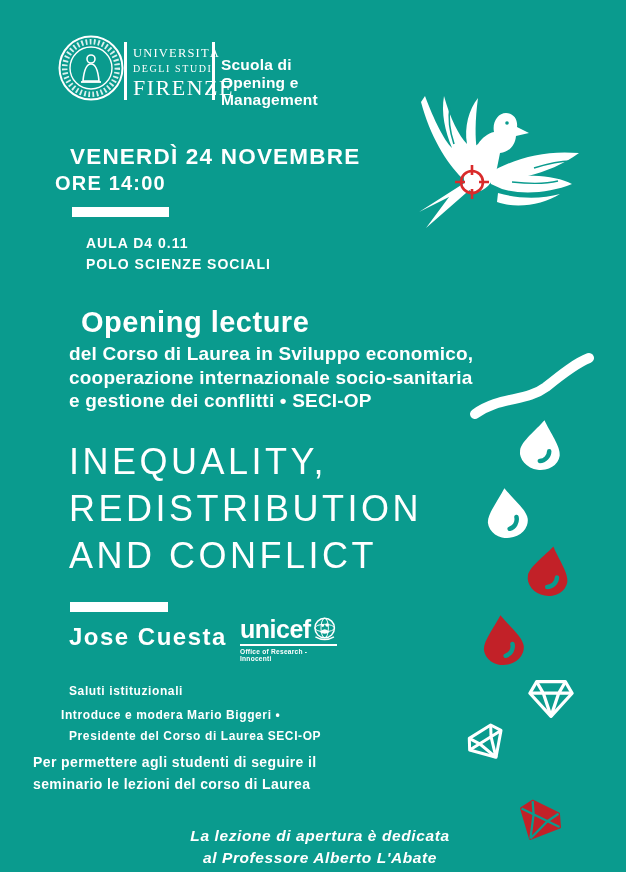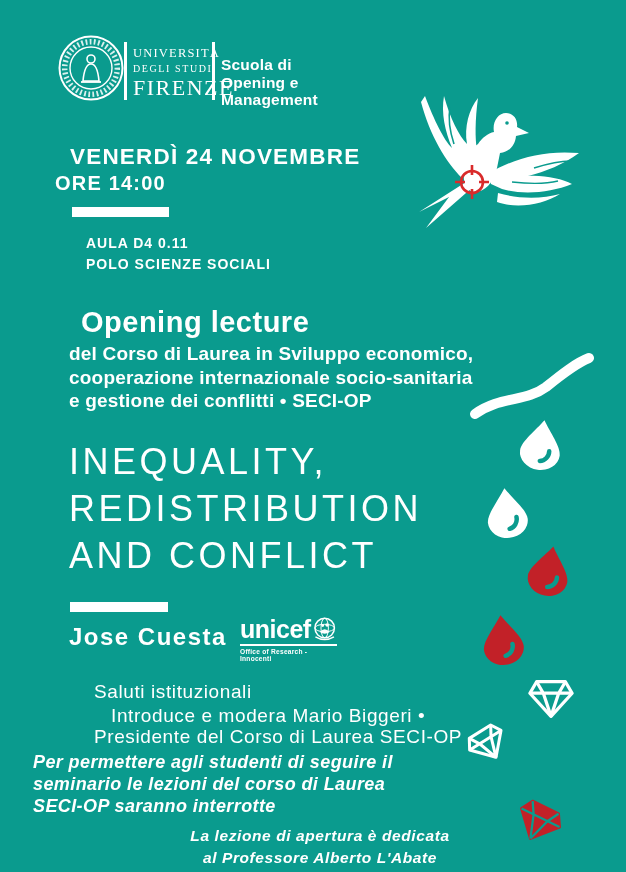--- a/index.html
+++ b/index.html
@@ -26,22 +26,22 @@
   
   .kicker{font-size:29px;font-weight:700;letter-spacing:0.5px;margin-left:12px;}
   .course{font-size:19px;font-weight:700;letter-spacing:0.2px;line-height:23.5px;}
   .big-title{font-size:36px;font-weight:400;letter-spacing:3.5px;line-height:47px;}
   
   .speaker-name{font-size:24px;font-weight:700;letter-spacing:1.5px;}
   .unicef-word{font-size:25px;font-weight:700;letter-spacing:-0.5px;line-height:25px;}
   .unicef-tag{font-size:6.6px;font-weight:700;letter-spacing:0.25px;margin-top:2px;}
   .unicef-rule{height:1.6px;background:#fff;margin-top:2px;}
   
-  .program-line{font-size:19px;font-weight:400;letter-spacing:0.6px;line-height:21px;margin-left:25px;}
-  .notice{font-size:18px;font-weight:700;letter-spacing:0.4px;line-height:22px;font-style:italic;}
+  .program-line{font-size:12px;font-weight:700;letter-spacing:0.6px;line-height:21px;}
+  .notice{font-size:14px;font-weight:700;letter-spacing:0.4px;line-height:22px;}
   .dedication{font-size:15.5px;font-weight:700;font-style:italic;letter-spacing:0.6px;line-height:22px;text-align:center;}
   svg{display:block;}
 </style>
 </head>
 <body>
 
 <div class="poster">
 
   <svg class="abs" style="left:57px;top:34px;" width="68" height="68" viewBox="0 0 68 68">
     <circle cx="34" cy="34" r="31.5" fill="none" stroke="#fff" stroke-width="2"></circle>
@@ -127,27 +127,26 @@
         <circle cx="15.5" cy="8.8" r="1.8" fill="#fff"></circle>
         <path d="M8,16 Q13,10.5 18,16 Q13,19.5 8,16 Z" fill="#fff"></path>
         <path d="M3.5,21 Q13,26.5 22.5,21" fill="none" stroke="#fff" stroke-width="1.5"></path>
       </svg>
     </div>
     <div class="unicef-rule"></div>
     <div class="unicef-tag">Office of Research - Innocenti</div>
   </div>
 
   <div class="abs program-line" style="left:69px;top:681px;">Saluti istituzionali</div>
-  <div class="abs program-line" style="left:86px;top:705px;">Introduce e modera Mario Biggeri •</div>
+  <div class="abs program-line" style="left:61px;top:705px;">Introduce e modera Mario Biggeri •</div>
   <div class="abs program-line" style="left:69px;top:726px;">Presidente del Corso di Laurea SECI-OP</div>
 
   <div class="abs notice" style="left:33px;top:751px;">
     <div>Per permettere agli studenti di seguire il</div>
     <div>seminario le lezioni del corso di Laurea</div>
-    <div>SECI-OP saranno interrotte</div>
   </div>
 
   <div class="abs dedication" style="left:120px;top:825px;width:400px;">
     <div>La lezione di apertura è dedicata</div>
     <div>al Professore Alberto L'Abate</div>
   </div>
 
   <svg class="abs" style="left:470px;top:348px;" width="126" height="72" viewBox="0 0 126 72">
     <path d="M5,66 C30,48 56,54 76,39 C92,26 106,15 119,10" fill="none" stroke="#ffffff" stroke-width="10" stroke-linecap="round"></path>
   </svg>

